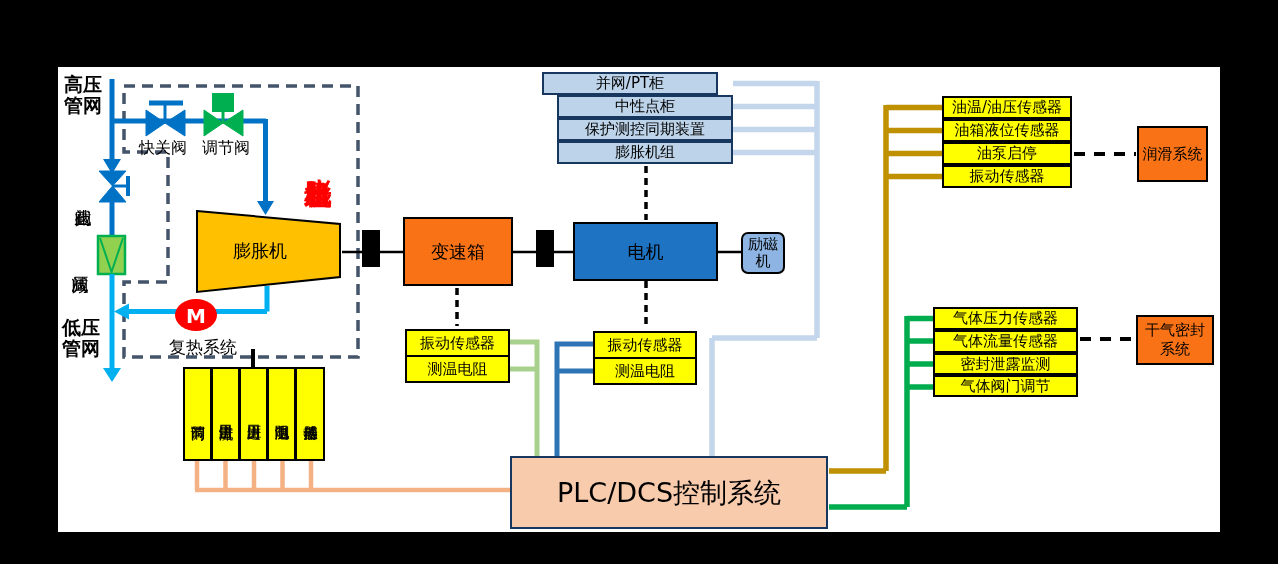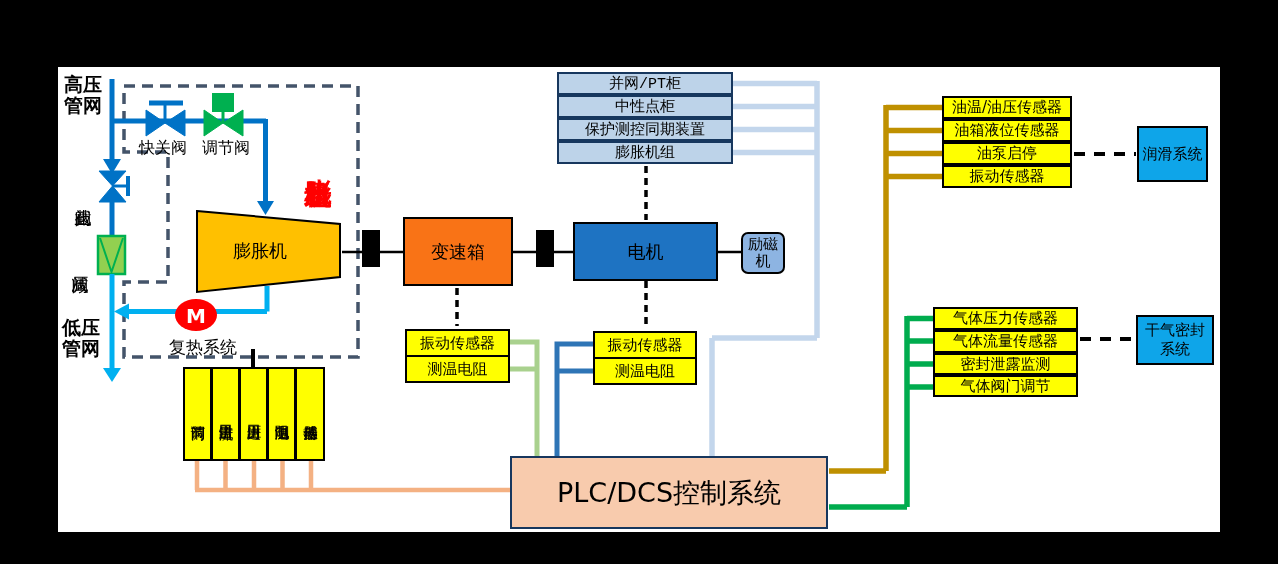--- a/index.html
+++ b/index.html
@@ -5,21 +5,21 @@
   html,body{margin:0;padding:0;background:#000;}
   #canvas{position:relative;width:1278px;height:564px;background:#000;overflow:hidden;
           font-family:"DejaVu Sans","Liberation Sans",sans-serif;margin-top:24px;}
   #sheet{position:absolute;left:58px;top:43px;width:1162px;height:465px;background:#fff;}
   #overlay{position:absolute;left:0;top:0;width:1278px;height:564px;}
   .abs{position:absolute;box-sizing:border-box;}
   .cc{display:flex;align-items:center;justify-content:center;text-align:center;}
   .box{border:2px solid #000;color:#000;}
   .yellow{background:#FFFF00;}
   .cab{background:#BDD3E9;border:2px solid #17375E;font-size:15px;color:#000;}
-  .peachbox{background:#0ea5e9;border:2px solid #000;font-size:15px;color:#000;word-break:break-all;line-height:19px;}
+  .peachbox{background:#f97316;border:2px solid #000;font-size:15px;color:#000;word-break:break-all;line-height:19px;}
   .vtext{writing-mode:vertical-rl;text-orientation:upright;}
   .plain{color:#000;}
   .b{font-weight:bold;}
 </style>
 </head>
 <body>
 
 <div id="canvas">
   <div id="sheet"></div>
 
@@ -119,21 +119,21 @@
 
   <div class="abs cc vtext b" style="left:299px;top:77px;width:38px;height:116px;font-size:27px;color:#FF0000;letter-spacing:1px;">膨胀机组</div>
   <div class="abs cc plain" style="left:210px;top:213px;width:100px;height:28px;font-size:18px;">膨胀机</div>
   <div class="abs cc b" style="left:175px;top:277px;width:42px;height:29px;font-size:20px;color:#fff;">M</div>
   <div class="abs cc plain" style="left:160px;top:313px;width:86px;height:21px;font-size:17px;">复热系统</div>
 
   <div class="abs cc box" style="left:403px;top:193px;width:110px;height:69px;background:#f97316;font-size:18px;">变速箱</div>
   <div class="abs cc box" style="left:573px;top:198px;width:145px;height:59px;background:#1E73C2;font-size:18px;">电机</div>
   <div class="abs cc box" style="left:741px;top:208px;width:44px;height:42px;background:#8DB4E2;font-size:15px;line-height:17px;word-break:break-all;border-radius:7px;">励磁机</div>
 
-  <div class="abs cc cab" style="left:557px;top:48px;width:176px;height:23px;font-family:Liberation Mono, monospace;">并网/PT柜</div>
+  <div class="abs cc cab" style="left:542px;top:48px;width:176px;height:23px;">并网/PT柜</div>
   <div class="abs cc cab" style="left:557px;top:71px;width:176px;height:23px;">中性点柜</div>
   <div class="abs cc cab" style="left:557px;top:94px;width:176px;height:23px;">保护测控同期装置</div>
   <div class="abs cc cab" style="left:557px;top:117px;width:176px;height:23px;">膨胀机组</div>
 
   <div class="abs cc box yellow" style="left:405px;top:305px;width:105px;height:28px;font-size:15px;">振动传感器</div>
   <div class="abs cc box yellow" style="left:405px;top:331px;width:105px;height:28px;font-size:15px;">测温电阻</div>
 
   <div class="abs cc box yellow" style="left:593px;top:307px;width:104px;height:28px;font-size:15px;">振动传感器</div>
   <div class="abs cc box yellow" style="left:593px;top:333px;width:104px;height:28px;font-size:15px;">测温电阻</div>
 

